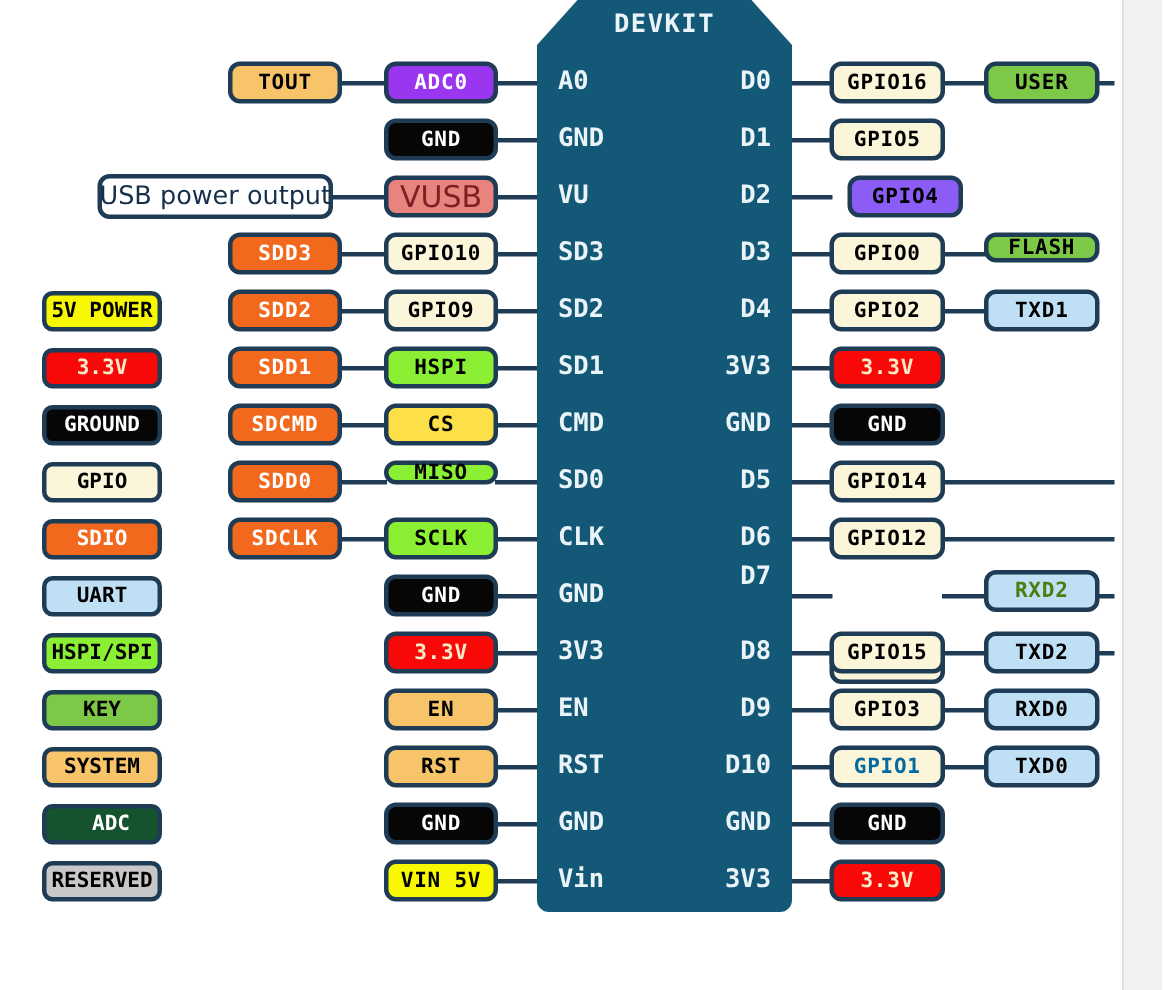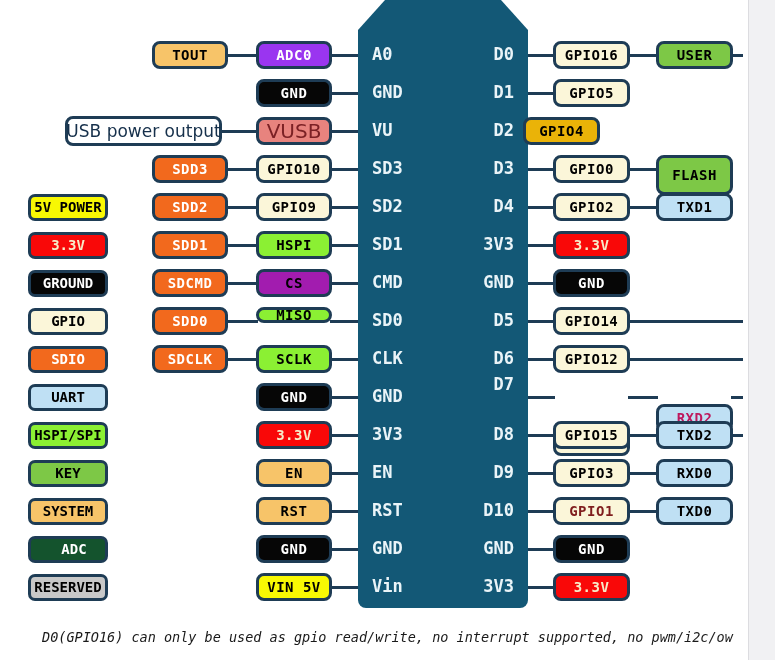--- a/index.html
+++ b/index.html
@@ -28,20 +28,21 @@
   #footnote{position:absolute;left:42px;top:629px;width:706px;overflow:hidden;
        font-style:italic;font-size:13.5px;color:#1a1a1a;white-space:nowrap;}
   #side-strip{position:absolute;left:748px;top:0;width:27px;height:660px;
        background:#f1f1f3;border-left:1px solid #dcdce0;}
 </style>
 </head>
 <body>
 
 <div id="stage">
   <div id="board">
+    <div id="board-title">DEVKIT</div>
   <div class="pin pin-left" style="top: 44px;">A0</div>
       <div class="pin pin-right" style="top: 44px;">D0</div>
       <div class="pin pin-left" style="top: 82px;">GND</div>
       <div class="pin pin-right" style="top: 82px;">D1</div>
       <div class="pin pin-left" style="top: 120px;">VU</div>
       <div class="pin pin-right" style="top: 120px;">D2</div>
       <div class="pin pin-left" style="top: 158px;">SD3</div>
       <div class="pin pin-right" style="top: 158px;">D3</div>
       <div class="pin pin-left" style="top: 196px;">SD2</div>
       <div class="pin pin-right" style="top: 196px;">D4</div>
@@ -78,47 +79,47 @@
       <div class="line" style="left: 731px; width: 12px; top: 53.5px;"></div>
       <div class="line" style="left: 330px; width: 34px; top: 91.5px;"></div>
       <div class="box lbl" style="left: 256px; top: 79px; width: 76px; height: 28px; background: rgb(6, 6, 6); color: rgb(255, 255, 255);">GND</div>
       <div class="line" style="left: 522px; width: 33px; top: 91.5px;"></div>
       <div class="box lbl" style="left: 553px; top: 79px; width: 77px; height: 28px; background: rgb(251, 246, 217); color: rgb(0, 0, 0);">GPIO5</div>
       <div class="box lbl wide-note" style="left: 65px; top: 116px; width: 157px; height: 30px; background: rgb(255, 255, 255); color: rgb(22, 48, 75);">USB power output</div>
       <div class="line" style="left: 218px; width: 40px; top: 129.5px;"></div>
       <div class="line" style="left: 330px; width: 34px; top: 129.5px;"></div>
       <div class="box lbl vusb-text" style="left: 256px; top: 117px; width: 76px; height: 28px; background: rgb(232, 131, 126); color: rgb(123, 33, 37);">VUSB</div>
       <div class="line" style="left: 522px; width: 33px; top: 129.5px;"></div>
-      <div class="box lbl" style="left: 523px; top: 117px; width: 77px; height: 28px; background: #eab308; color: rgb(0, 0, 0);">GPIO4</div>
+      <div class="box lbl" style="left: 565px; top: 117px; width: 77px; height: 28px; background: #8b5cf6; color: rgb(0, 0, 0);">GPIO4</div>
       <div class="box lbl" style="left: 152px; top: 155px; width: 76px; height: 28px; background: rgb(242, 105, 29); color: rgb(255, 255, 255);">SDD3</div>
       <div class="line" style="left: 224px; width: 34px; top: 167.5px;"></div>
       <div class="line" style="left: 330px; width: 34px; top: 167.5px;"></div>
       <div class="box lbl" style="left: 256px; top: 155px; width: 76px; height: 28px; background: rgb(251, 246, 217); color: rgb(0, 0, 0);">GPIO10</div>
       <div class="line" style="left: 522px; width: 33px; top: 167.5px;"></div>
       <div class="box lbl" style="left: 553px; top: 155px; width: 77px; height: 28px; background: rgb(251, 246, 217); color: rgb(0, 0, 0);">GPIO0</div>
       <div class="line" style="left: 628px; width: 30px; top: 167.5px;"></div>
-      <div class="box lbl" style="left: 656px; top: 155px; width: 77px; height: 40px; background: rgb(125, 200, 70); color: rgb(0, 0, 0);">FLASH</div>
+      <div class="box lbl" style="left: 656px; top: 155px; width: 77px; height: 20px; background: rgb(125, 200, 70); color: rgb(0, 0, 0);">FLASH</div>
       <div class="box lbl" style="left: 152px; top: 193px; width: 76px; height: 28px; background: rgb(242, 105, 29); color: rgb(255, 255, 255);">SDD2</div>
       <div class="line" style="left: 224px; width: 34px; top: 205.5px;"></div>
       <div class="line" style="left: 330px; width: 34px; top: 205.5px;"></div>
       <div class="box lbl" style="left: 256px; top: 193px; width: 76px; height: 28px; background: rgb(251, 246, 217); color: rgb(0, 0, 0);">GPIO9</div>
       <div class="line" style="left: 522px; width: 33px; top: 205.5px;"></div>
       <div class="box lbl" style="left: 553px; top: 193px; width: 77px; height: 28px; background: rgb(251, 246, 217); color: rgb(0, 0, 0);">GPIO2</div>
       <div class="line" style="left: 628px; width: 30px; top: 205.5px;"></div>
       <div class="box lbl" style="left: 656px; top: 193px; width: 77px; height: 28px; background: rgb(191, 224, 244); color: rgb(0, 0, 0);">TXD1</div>
       <div class="box lbl" style="left: 152px; top: 231px; width: 76px; height: 28px; background: rgb(242, 105, 29); color: rgb(255, 255, 255);">SDD1</div>
       <div class="line" style="left: 224px; width: 34px; top: 243.5px;"></div>
       <div class="line" style="left: 330px; width: 34px; top: 243.5px;"></div>
       <div class="box lbl" style="left: 256px; top: 231px; width: 76px; height: 28px; background: rgb(139, 240, 51); color: rgb(0, 0, 0);">HSPI</div>
       <div class="line" style="left: 522px; width: 33px; top: 243.5px;"></div>
       <div class="box lbl" style="left: 553px; top: 231px; width: 77px; height: 28px; background: rgb(249, 8, 8); color: rgb(247, 235, 200);">3.3V</div>
       <div class="box lbl" style="left: 152px; top: 269px; width: 76px; height: 28px; background: rgb(242, 105, 29); color: rgb(255, 255, 255);">SDCMD</div>
       <div class="line" style="left: 224px; width: 34px; top: 281.5px;"></div>
       <div class="line" style="left: 330px; width: 34px; top: 281.5px;"></div>
-      <div class="box lbl" style="left: 256px; top: 269px; width: 76px; height: 28px; background: #a21caf; color: rgb(0, 0, 0);">CS</div>
+      <div class="box lbl" style="left: 256px; top: 269px; width: 76px; height: 28px; background: #fde047; color: rgb(0, 0, 0);">CS</div>
       <div class="line" style="left: 522px; width: 33px; top: 281.5px;"></div>
       <div class="box lbl" style="left: 553px; top: 269px; width: 77px; height: 28px; background: rgb(6, 6, 6); color: rgb(255, 255, 255);">GND</div>
       <div class="box lbl" style="left: 152px; top: 307px; width: 76px; height: 28px; background: rgb(242, 105, 29); color: rgb(255, 255, 255);">SDD0</div>
       <div class="line" style="left: 224px; width: 34px; top: 319.5px;"></div>
       <div class="line" style="left: 330px; width: 34px; top: 319.5px;"></div>
       <div class="box lbl" style="left: 256px; top: 307px; width: 76px; height: 16px; background: rgb(139, 240, 51); color: rgb(0, 0, 0);">MISO</div>
       <div class="line" style="left: 522px; width: 33px; top: 319.5px;"></div>
       <div class="box lbl" style="left: 553px; top: 307px; width: 77px; height: 28px; background: rgb(251, 246, 217); color: rgb(0, 0, 0);">GPIO14</div>
       <div class="line" style="left: 628px; width: 115px; top: 319.5px;"></div>
       <div class="box lbl" style="left: 152px; top: 345px; width: 76px; height: 28px; background: rgb(242, 105, 29); color: rgb(255, 255, 255);">SDCLK</div>
@@ -126,39 +127,39 @@
       <div class="line" style="left: 330px; width: 34px; top: 357.5px;"></div>
       <div class="box lbl" style="left: 256px; top: 345px; width: 76px; height: 28px; background: rgb(139, 240, 51); color: rgb(0, 0, 0);">SCLK</div>
       <div class="line" style="left: 522px; width: 33px; top: 357.5px;"></div>
       <div class="box lbl" style="left: 553px; top: 345px; width: 77px; height: 28px; background: rgb(251, 246, 217); color: rgb(0, 0, 0);">GPIO12</div>
       <div class="line" style="left: 628px; width: 115px; top: 357.5px;"></div>
       <div class="line" style="left: 330px; width: 34px; top: 395.5px;"></div>
       <div class="box lbl" style="left: 256px; top: 383px; width: 76px; height: 28px; background: rgb(6, 6, 6); color: rgb(255, 255, 255);">GND</div>
       <div class="line" style="left: 522px; width: 33px; top: 395.5px;"></div>
       <div class="box lbl" style="left: 553px; top: 383px; width: 77px; height: 28px; background: rgb(251, 246, 217); color: rgb(0, 0, 0); margin-top: 45px;">GPIO13</div>
       <div class="line" style="left: 628px; width: 30px; top: 395.5px;"></div>
-      <div class="box lbl" style="left: 656px; top: 404px; width: 77px; height: 28px; background: rgb(191, 224, 244); color: #be185d;">RXD2</div>
+      <div class="box lbl" style="left: 656px; top: 380px; width: 77px; height: 28px; background: rgb(191, 224, 244); color: #4d7c0f;">RXD2</div>
       <div class="line" style="left: 731px; width: 12px; top: 395.5px;"></div>
       <div class="line" style="left: 330px; width: 34px; top: 433.5px;"></div>
       <div class="box lbl" style="left: 256px; top: 421px; width: 76px; height: 28px; background: rgb(249, 8, 8); color: rgb(247, 235, 200);">3.3V</div>
       <div class="line" style="left: 522px; width: 33px; top: 433.5px;"></div>
       <div class="box lbl" style="left: 553px; top: 421px; width: 77px; height: 28px; background: rgb(251, 246, 217); color: rgb(0, 0, 0);">GPIO15</div>
       <div class="line" style="left: 628px; width: 30px; top: 433.5px;"></div>
       <div class="box lbl" style="left: 656px; top: 421px; width: 77px; height: 28px; background: rgb(191, 224, 244); color: rgb(0, 0, 0);">TXD2</div>
       <div class="line" style="left: 731px; width: 12px; top: 433.5px;"></div>
       <div class="line" style="left: 330px; width: 34px; top: 471.5px;"></div>
       <div class="box lbl" style="left: 256px; top: 459px; width: 76px; height: 28px; background: rgb(247, 196, 105); color: rgb(0, 0, 0);">EN</div>
       <div class="line" style="left: 522px; width: 33px; top: 471.5px;"></div>
       <div class="box lbl" style="left: 553px; top: 459px; width: 77px; height: 28px; background: rgb(251, 246, 217); color: rgb(0, 0, 0);">GPIO3</div>
       <div class="line" style="left: 628px; width: 30px; top: 471.5px;"></div>
       <div class="box lbl" style="left: 656px; top: 459px; width: 77px; height: 28px; background: rgb(191, 224, 244); color: rgb(0, 0, 0);">RXD0</div>
       <div class="line" style="left: 330px; width: 34px; top: 509.5px;"></div>
       <div class="box lbl" style="left: 256px; top: 497px; width: 76px; height: 28px; background: rgb(247, 196, 105); color: rgb(0, 0, 0);">RST</div>
       <div class="line" style="left: 522px; width: 33px; top: 509.5px;"></div>
-      <div class="box lbl" style="left: 553px; top: 497px; width: 77px; height: 28px; background: rgb(251, 246, 217); color: #7f1d1d;">GPIO1</div>
+      <div class="box lbl" style="left: 553px; top: 497px; width: 77px; height: 28px; background: rgb(251, 246, 217); color: #0369a1;">GPIO1</div>
       <div class="line" style="left: 628px; width: 30px; top: 509.5px;"></div>
       <div class="box lbl" style="left: 656px; top: 497px; width: 77px; height: 28px; background: rgb(191, 224, 244); color: rgb(0, 0, 0);">TXD0</div>
       <div class="line" style="left: 330px; width: 34px; top: 547.5px;"></div>
       <div class="box lbl" style="left: 256px; top: 535px; width: 76px; height: 28px; background: rgb(6, 6, 6); color: rgb(255, 255, 255);">GND</div>
       <div class="line" style="left: 522px; width: 33px; top: 547.5px;"></div>
       <div class="box lbl" style="left: 553px; top: 535px; width: 77px; height: 28px; background: rgb(6, 6, 6); color: rgb(255, 255, 255);">GND</div>
       <div class="line" style="left: 330px; width: 34px; top: 585.5px;"></div>
       <div class="box lbl" style="left: 256px; top: 573px; width: 76px; height: 28px; background: rgb(248, 248, 3); color: rgb(0, 0, 0);">VIN 5V</div>
       <div class="line" style="left: 522px; width: 33px; top: 585.5px;"></div>
       <div class="box lbl" style="left: 553px; top: 573px; width: 77px; height: 28px; background: rgb(249, 8, 8); color: rgb(247, 235, 200);">3.3V</div>
@@ -169,15 +170,14 @@
       <div class="legend-box" style="left: 28px; top: 269.5px; width: 80px; height: 27px; background: rgb(6, 6, 6); color: rgb(255, 255, 255);">GROUND</div>
       <div class="legend-box" style="left: 28px; top: 307.5px; width: 80px; height: 27px; background: rgb(251, 246, 217); color: rgb(0, 0, 0);">GPIO</div>
       <div class="legend-box" style="left: 28px; top: 345.5px; width: 80px; height: 27px; background: rgb(242, 105, 29); color: rgb(255, 255, 255);">SDIO</div>
       <div class="legend-box" style="left: 28px; top: 383.5px; width: 80px; height: 27px; background: rgb(191, 224, 244); color: rgb(0, 0, 0);">UART</div>
       <div class="legend-box" style="left: 28px; top: 421.5px; width: 80px; height: 27px; background: rgb(139, 240, 51); color: rgb(0, 0, 0);">HSPI/SPI</div>
       <div class="legend-box" style="left: 28px; top: 459.5px; width: 80px; height: 27px; background: rgb(125, 200, 70); color: rgb(0, 0, 0);">KEY</div>
       <div class="legend-box" style="left: 28px; top: 497.5px; width: 80px; height: 27px; background: rgb(247, 196, 105); color: rgb(0, 0, 0);">SYSTEM</div>
       <div class="legend-box" style="left: 28px; top: 535.5px; width: 80px; height: 27px; background: #14532d; color: rgb(255, 255, 255); padding-left: 12px;">ADC</div>
       <div class="legend-box" style="left: 28px; top: 573.5px; width: 80px; height: 27px; background: rgb(200, 200, 200); color: rgb(0, 0, 0);">RESERVED</div>
     </div>
-  <div id="footnote">D0(GPIO16) can only be used as gpio read/write, no interrupt supported, no pwm/i2c/ow</div>
   <div id="side-strip"></div>
 </div>
 
 </body></html>

